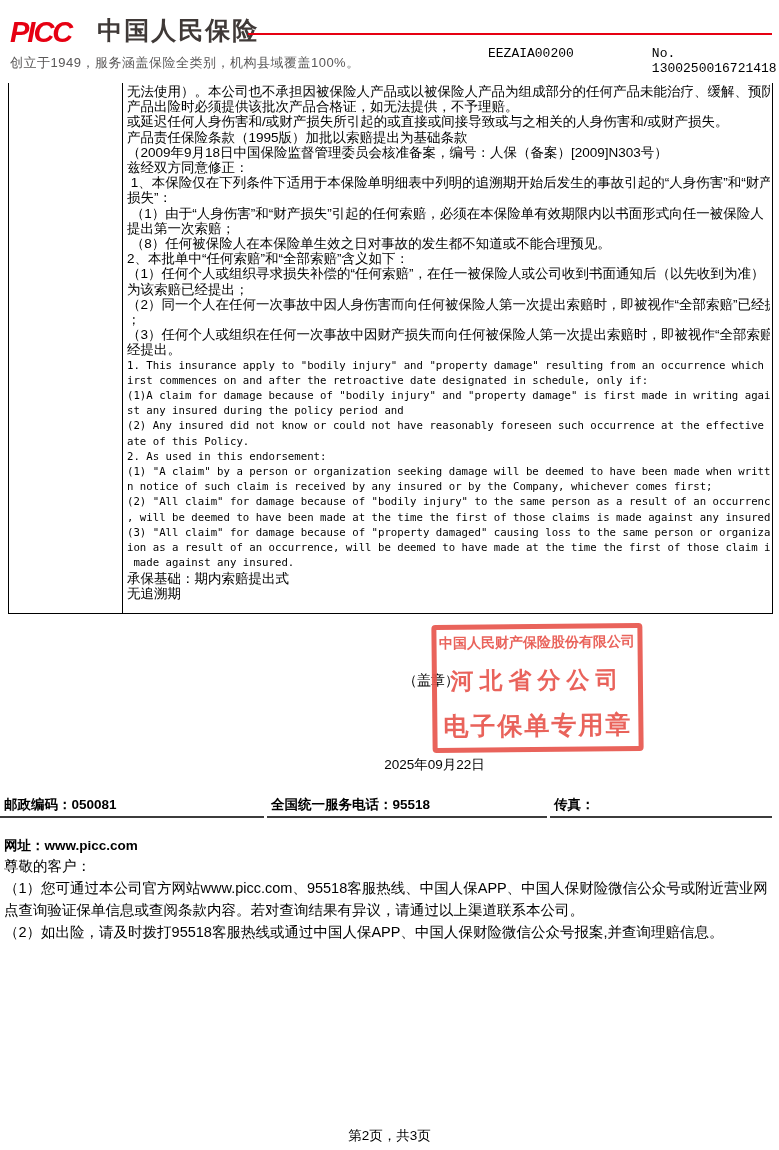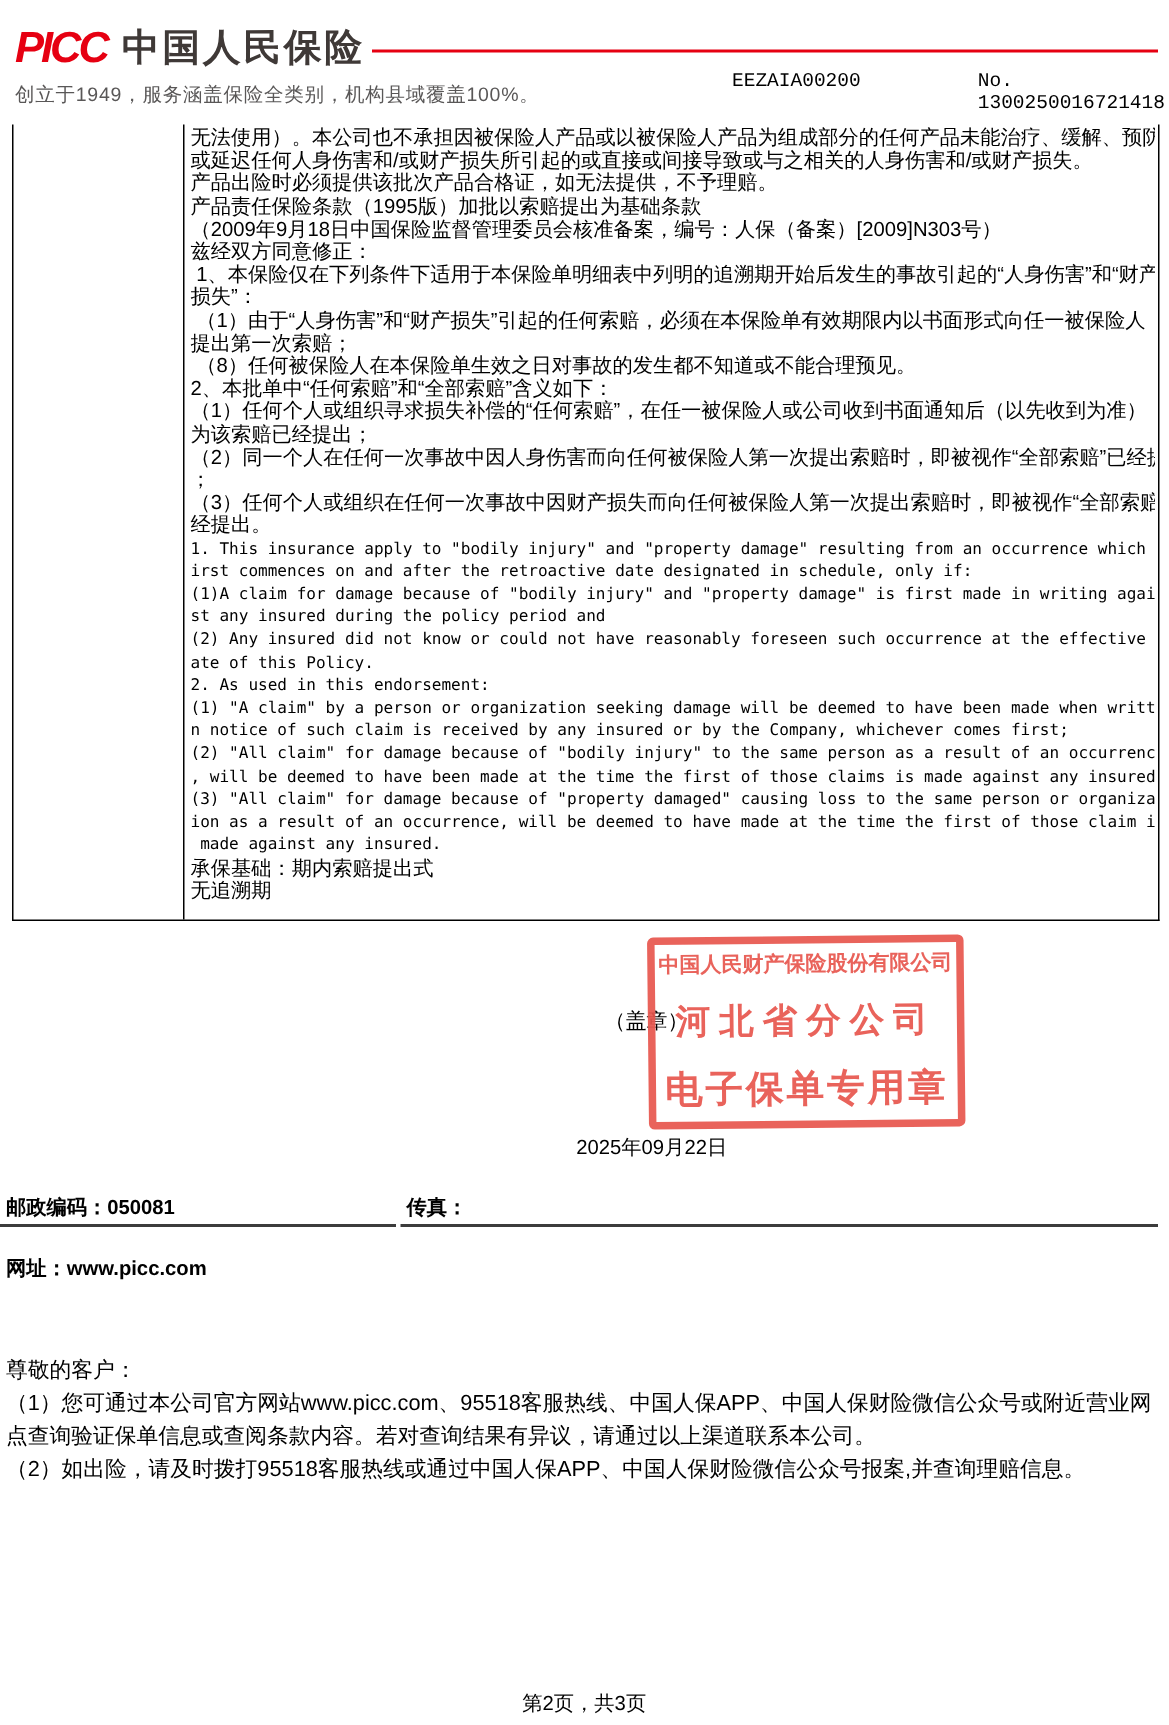--- a/index.html
+++ b/index.html
@@ -3,22 +3,22 @@
 <meta charset="utf-8">
 <style>
   html,body{margin:0;padding:0;background:#fff;}
   #page{position:relative;width:779px;height:1150px;background:#fff;overflow:hidden;
         font-family:"Liberation Sans",sans-serif;color:#000;}
 
   
   .logo-row{position:absolute;top:18px;left:10px;display:flex;align-items:center;text-align:right;}
   .picc-mark{font-family:"Liberation Sans",sans-serif;font-weight:900;font-style:italic;
              font-size:29px;letter-spacing:-2px;color:#e60012;line-height:1;}
-  .company-name{font-size:25px;font-weight:bold;color:#3f3937;margin-left:10px;line-height:1;
-                font-family:Liberation Sans, sans-serif;letter-spacing:2px;}
+  .company-name{font-size:25px;font-weight:bold;color:#3f3937;margin-left:26px;line-height:1;
+                font-family:Liberation Mono, monospace;letter-spacing:2px;}
   .logo-line{position:absolute;top:33px;left:248px;width:524px;height:2px;background:#e60012;}
   .tagline{position:absolute;top:54px;left:10px;font-size:13px;color:#595757;letter-spacing:0.5px;}
   .header-codes{position:absolute;top:46px;left:488px;display:flex;gap:78px;
                 font-family:"Liberation Mono",monospace;font-size:13px;color:#000;}
 
   
   .clauses-table{position:absolute;top:83px;left:8px;width:765px;height:531px;
                  border-left:1px solid #000;border-right:1px solid #000;border-bottom:1px solid #000;
                  box-sizing:border-box;}
   .clauses-divider{position:absolute;top:0;left:113px;width:1px;height:100%;background:#000;}
@@ -46,21 +46,21 @@
   .contact-row{position:absolute;top:796px;left:0;width:779px;display:flex;column-gap:3px;}
   .contact-cell{border-bottom:2px solid #3c3c3c;padding:0 0 2px 4px;font-weight:bold;
                 font-size:13.5px;box-sizing:border-box;}
   .c1{width:264px;}
   .c2{width:280px;}
   .c3{flex:1;margin-right:7px;}
 
   .website{position:absolute;top:837px;left:4px;font-weight:bold;font-size:13.5px;}
 
   
-  .notes{position:absolute;top:855px;left:4px;width:772px;font-size:14.5px;line-height:22px;margin-top:48px;}
+  .notes{position:absolute;top:855px;left:4px;width:772px;font-size:14.5px;line-height:22px;}
   .note-item{word-break:break-all;}
 
   .page-indicator{position:absolute;top:1127px;left:0;width:779px;text-align:center;font-size:13.5px;}
 </style>
 </head>
 <body>
 
 <div id="page">
 
   <div class="logo-row">
@@ -72,22 +72,22 @@
   <div class="header-codes">
     <span>EEZAIA00200</span>
     <span>No. 1300250016721418</span>
   </div>
 
   <div class="clauses-table">
     <div class="clauses-left"></div>
     <div class="clauses-divider"></div>
     <div class="clauses-content">
         <div class="clause-line cjk">无法使用）。本公司也不承担因被保险人产品或以被保险人产品为组成部分的任何产品未能治疗、缓解、预防、根除</div>
+        <div class="clause-line cjk">产品出险时必须提供该批次产品合格证，如无法提供，不予理赔。</div>
         <div class="clause-line cjk">或延迟任何人身伤害和/或财产损失所引起的或直接或间接导致或与之相关的人身伤害和/或财产损失。</div>
-        <div class="clause-line cjk">产品出险时必须提供该批次产品合格证，如无法提供，不予理赔。</div>
         <div class="clause-line cjk">产品责任保险条款（1995版）加批以索赔提出为基础条款</div>
         <div class="clause-line cjk">（2009年9月18日中国保险监督管理委员会核准备案，编号：人保（备案）[2009]N303号）</div>
         <div class="clause-line cjk">兹经双方同意修正：</div>
         <div class="clause-line cjk"> 1、本保险仅在下列条件下适用于本保险单明细表中列明的追溯期开始后发生的事故引起的“人身伤害”和“财产</div>
         <div class="clause-line cjk">损失”：</div>
         <div class="clause-line cjk"> （1）由于“人身伤害”和“财产损失”引起的任何索赔，必须在本保险单有效期限内以书面形式向任一被保险人</div>
         <div class="clause-line cjk">提出第一次索赔；</div>
         <div class="clause-line cjk"> （8）任何被保险人在本保险单生效之日对事故的发生都不知道或不能合理预见。</div>
         <div class="clause-line cjk">2、本批单中“任何索赔”和“全部索赔”含义如下：</div>
         <div class="clause-line cjk">（1）任何个人或组织寻求损失补偿的“任何索赔”，在任一被保险人或公司收到书面通知后（以先收到为准），视</div>
@@ -119,20 +119,21 @@
   <div class="stamp" style="border-color: rgb(232, 86, 78); color: rgb(232, 86, 78);">
     <div class="s1">中国人民财产保险股份有限公司</div>
     <div class="s2">河北省分公司</div>
     <div class="s3">电子保单专用章</div>
   </div>
 
   <div class="issue-date">2025年09月22日</div>
 
   <div class="contact-row">
     <div class="contact-cell c1">邮政编码：050081</div>
+    <div class="contact-cell c2">全国统一服务电话：95518</div>
     <div class="contact-cell c3">传真：</div>
   </div>
 
   <div class="website">网址：www.picc.com</div>
 
   <div class="notes">
     <div>尊敬的客户：</div>
     <div>
         <div class="note-item">（1）您可通过本公司官方网站www.picc.com、95518客服热线、中国人保APP、中国人保财险微信公众号或附近营业网点查询验证保单信息或查阅条款内容。若对查询结果有异议，请通过以上渠道联系本公司。</div>
         <div class="note-item">（2）如出险，请及时拨打95518客服热线或通过中国人保APP、中国人保财险微信公众号报案,并查询理赔信息。</div>

